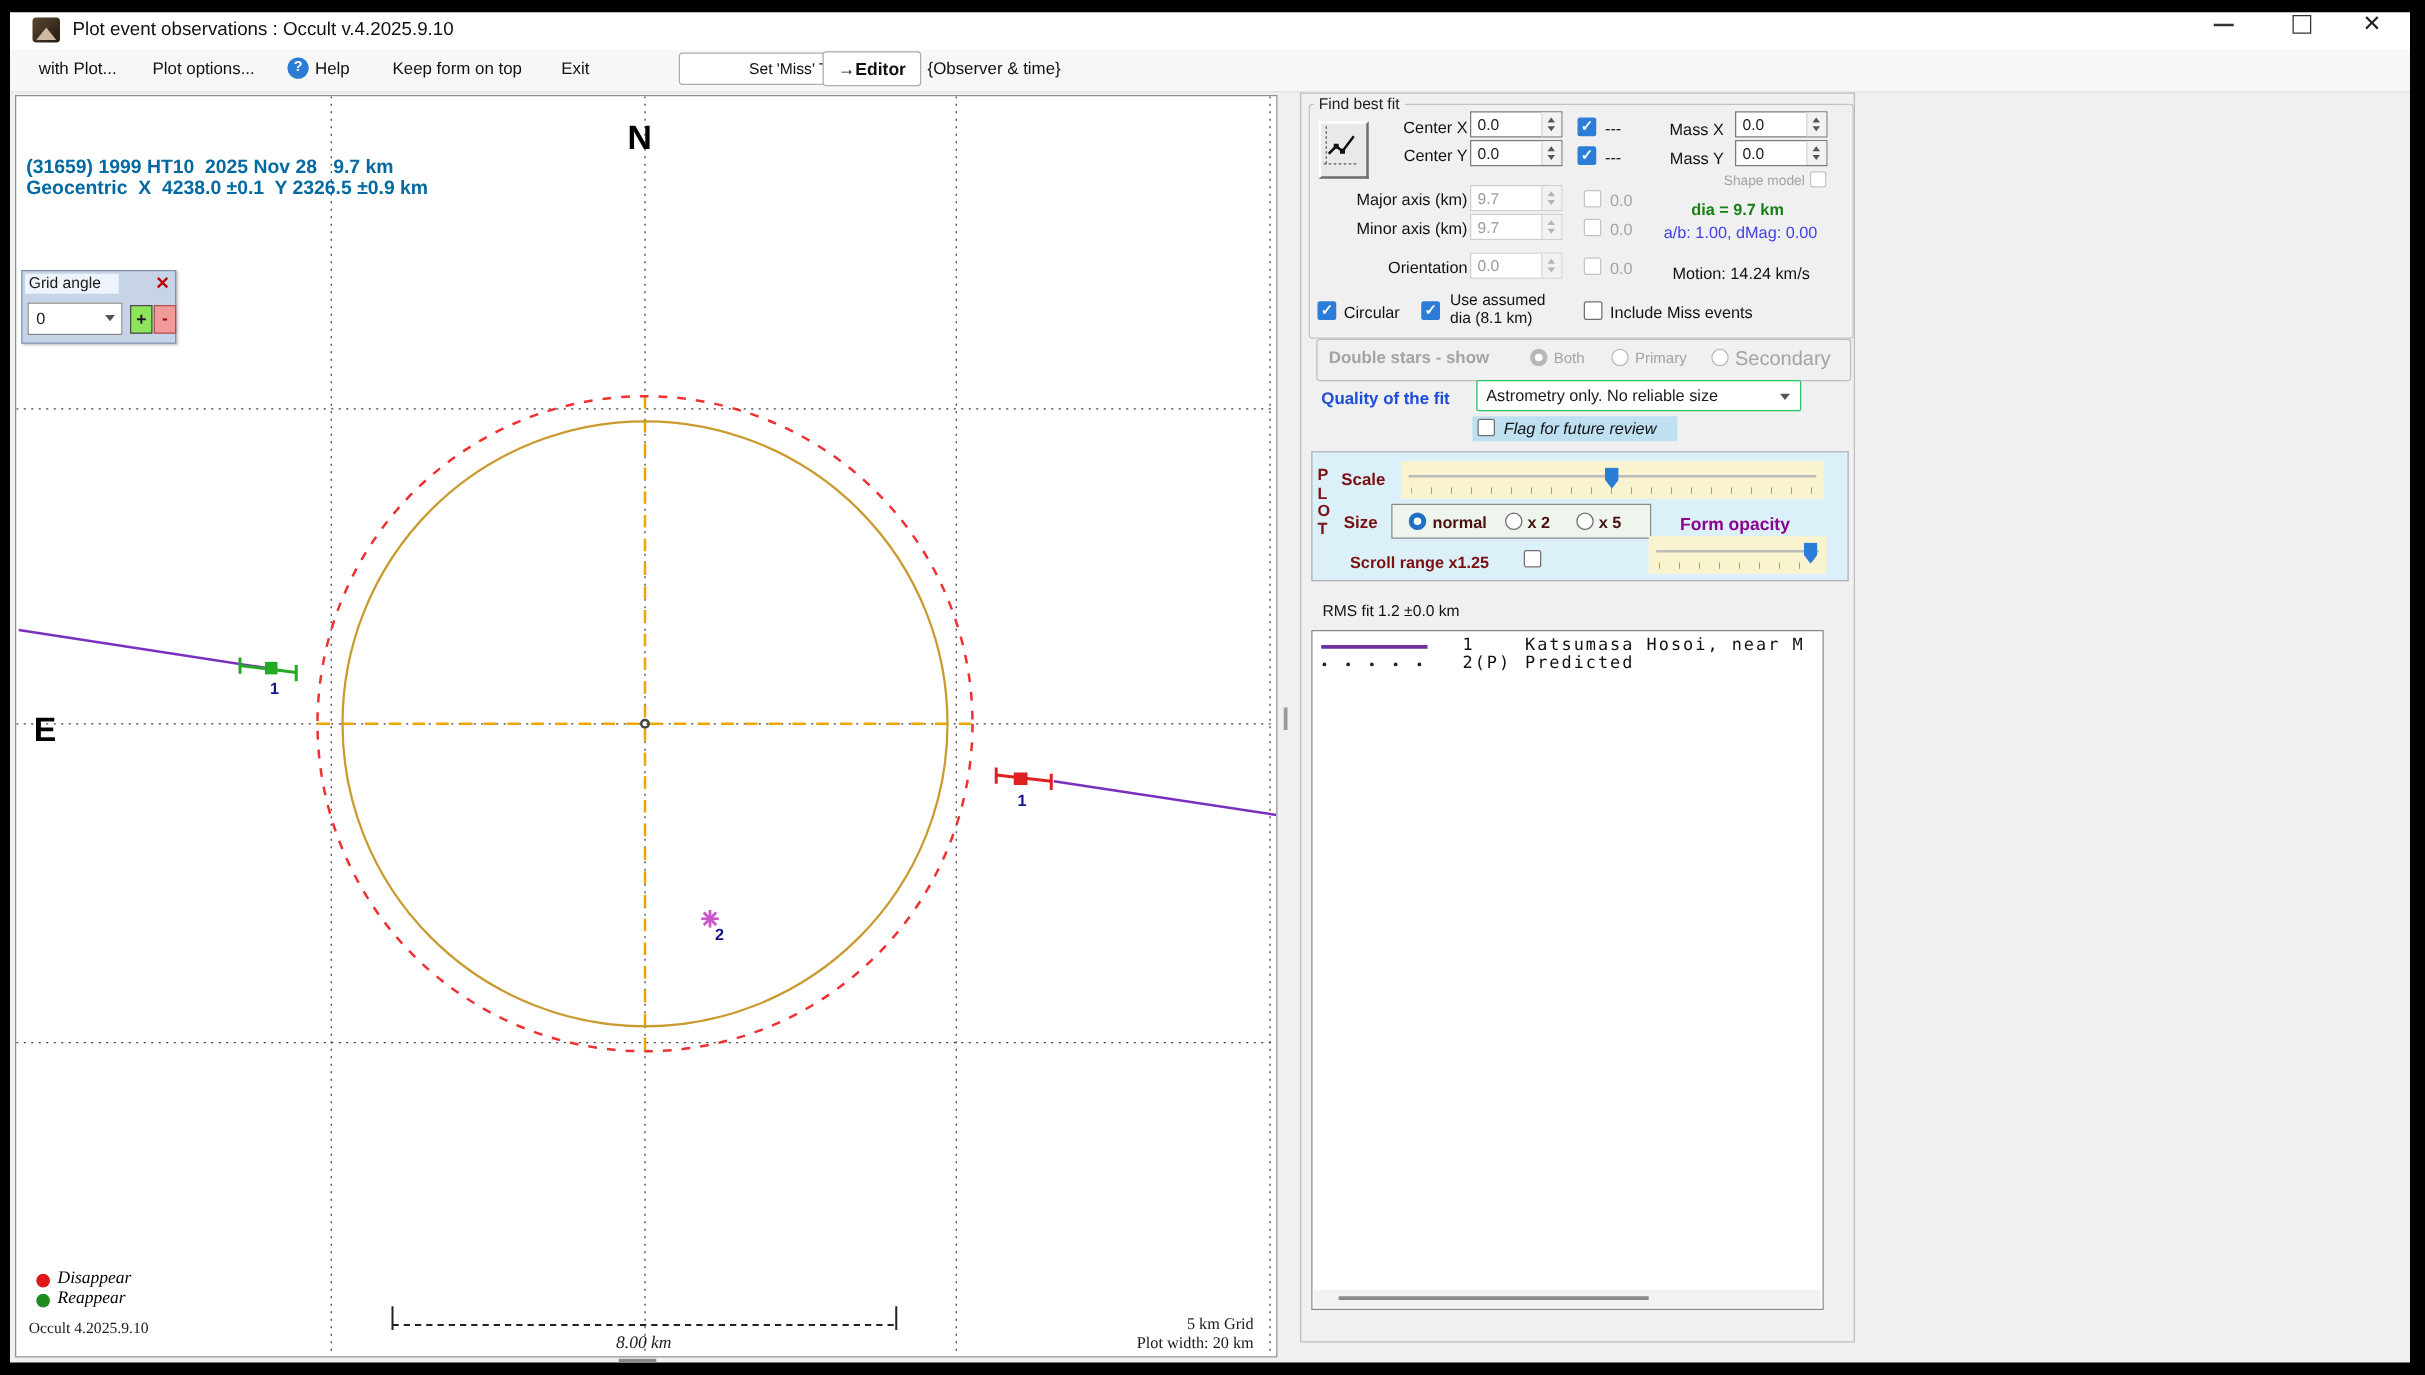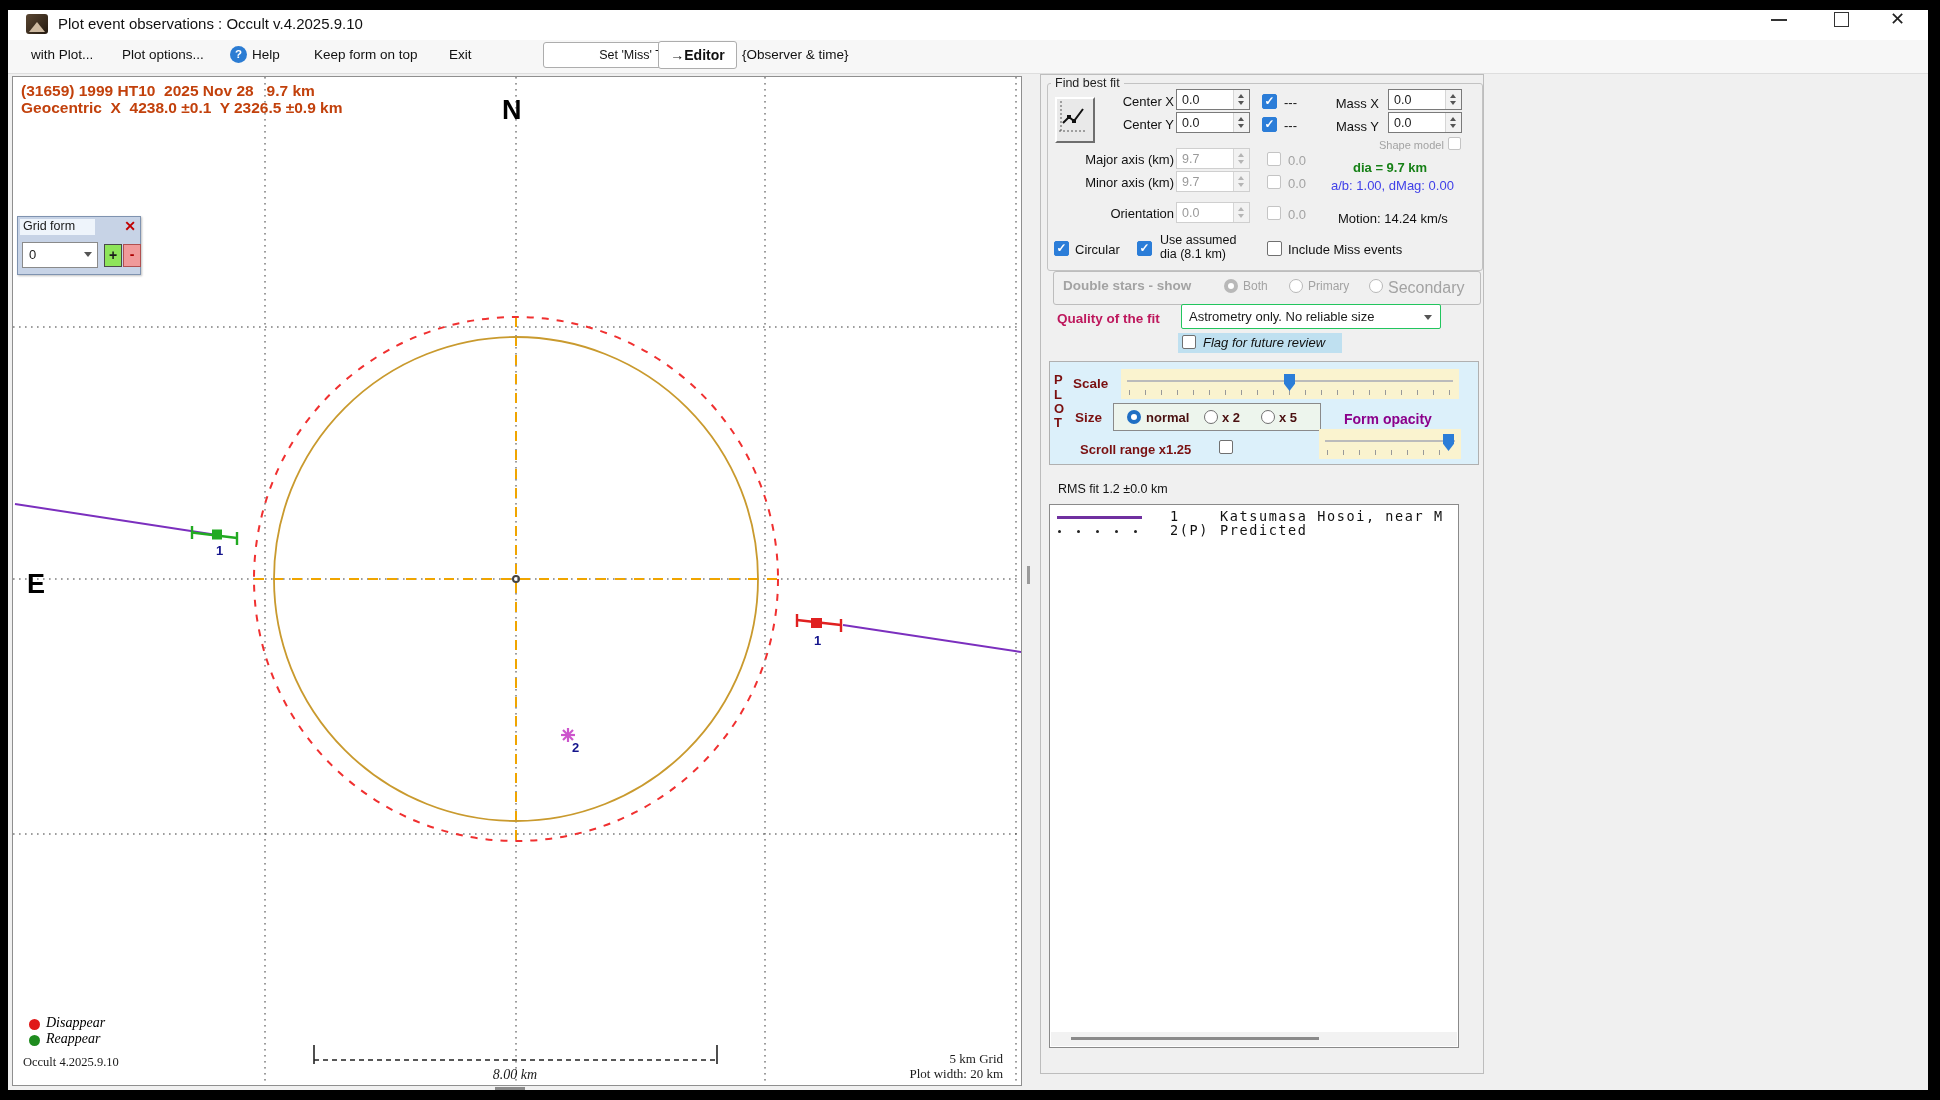--- a/index.html
+++ b/index.html
@@ -23,21 +23,21 @@
   #menubar{position:absolute;left:8px;top:40px;width:1920px;height:33px;background:#f7f7f7;
            border-bottom:1px solid #dedede;}
   .menu-item{position:absolute;top:47px;font-size:13.5px;color:#111;cursor:default;}
   #help-icon{position:absolute;left:230px;top:46px;width:17px;height:17px;border-radius:50%;
              background:#2b7cd3;color:#fff;font-size:11.5px;font-weight:bold;text-align:center;line-height:17px;}
   .toolbtn{position:absolute;background:#fff;border:1px solid #adadad;border-radius:3px;
            font-size:12.5px;text-align:center;color:#111;}
   
   #plot-panel{position:absolute;left:12px;top:76px;width:1010px;height:1010px;background:#fff;
               border:1px solid #8f8f8f;box-sizing:border-box;overflow:hidden;}
-  .plot-header{position:absolute;left:8px;font-weight:bold;font-size:15.5px;color:#c2410c;}
+  .plot-header{position:absolute;left:8px;font-weight:bold;font-size:15.5px;color:#0369a1;margin-top:43px;}
   .compass{position:absolute;font-size:27px;font-weight:bold;color:#000;}
   .serif{font-family:"Liberation Serif",serif;}
   .chord-num{font:bold 13px "Liberation Sans",sans-serif;fill:#14148c;}
   
   #grid-angle{position:absolute;left:4px;top:139px;width:122px;height:57px;background:#c7d3e6;
               border:1px solid #7f93b0;box-shadow:1px 1px 2px rgba(0,0,0,.25);}
   #ga-title{position:absolute;left:2px;top:2px;width:72px;height:16px;background:#eef4fb;
             font-size:12.5px;padding-left:3px;}
   #ga-close{position:absolute;right:4px;top:1px;color:#c00000;font-weight:bold;font-size:14px;}
   #ga-combo{position:absolute;left:4px;top:25px;width:74px;height:24px;background:#fff;
@@ -177,21 +177,21 @@
     </g>
   </svg>
 
   <div class="plot-header pre" style="top:5px;">(31659) 1999 HT10  2025 Nov 28   9.7 km</div>
   <div class="plot-header pre" style="top:22px;">Geocentric  X  4238.0 ±0.1  Y 2326.5 ±0.9 km</div>
   <div class="compass" style="left:489px;top:18px;">N</div>
   <div class="compass" style="left:14px;top:492px;">E</div>
 
   
   <div id="grid-angle">
-    <div id="ga-title">Grid form</div>
+    <div id="ga-title">Grid angle</div>
     <div id="ga-close">✕</div>
     <div id="ga-combo">
       <span class="val">0</span>
       <span class="chev"></span>
     </div>
     <div id="ga-plus">+</div>
     <div id="ga-minus">-</div>
   </div>
 
   
@@ -292,21 +292,21 @@
 
   <div class="groupbox" style="left:12px;top:196px;width:426px;height:32px;border-color:#bdbdbd;"></div>
   <div class="lbl grey" style="left:22px;top:203px;font-weight:bold;font-size:13.5px;">Double stars - show</div>
   <div class="radio sel disabled" style="left:183px;top:204px;"></div>
   <div class="lbl grey" style="left:202px;top:204px;font-size:12px;">Both</div>
   <div class="radio disabled" style="left:248px;top:204px;"></div>
   <div class="lbl grey" style="left:267px;top:204px;font-size:12px;">Primary</div>
   <div class="radio disabled" style="left:328px;top:204px;"></div>
   <div class="lbl grey" style="left:347px;top:204px;font-size:16px;">Secondary</div>
 
-  <div class="lbl" style="left:16px;top:236px;color:#be185d;font-weight:bold;font-size:13.5px;">Quality of the fit</div>
+  <div class="lbl" style="left:16px;top:236px;color:#1d4ed8;font-weight:bold;font-size:13.5px;">Quality of the fit</div>
   <div class="selectbox" style="left:140px;top:229px;width:260px;height:25px;">
     <span class="val">Astrometry only. No reliable size</span>
     <span class="chev" style="top:10px;right:8px;"></span>
   </div>
   <div class="abs" style="left:137px;top:258px;width:164px;height:20px;background:#bfe0f0;"></div>
   <div class="cb" style="left:141px;top:260px;width:14px;height:14px;"></div>
   <div class="lbl" style="left:162px;top:260px;font-style:italic;">Flag for future review</div>
 
   <div class="abs" style="left:8px;top:286px;width:430px;height:104px;background:#dcf0fa;border:1px solid #b0b0b0;box-sizing:border-box;"></div>
   <div class="lbl maroon" style="left:13px;top:297px;">P</div>

